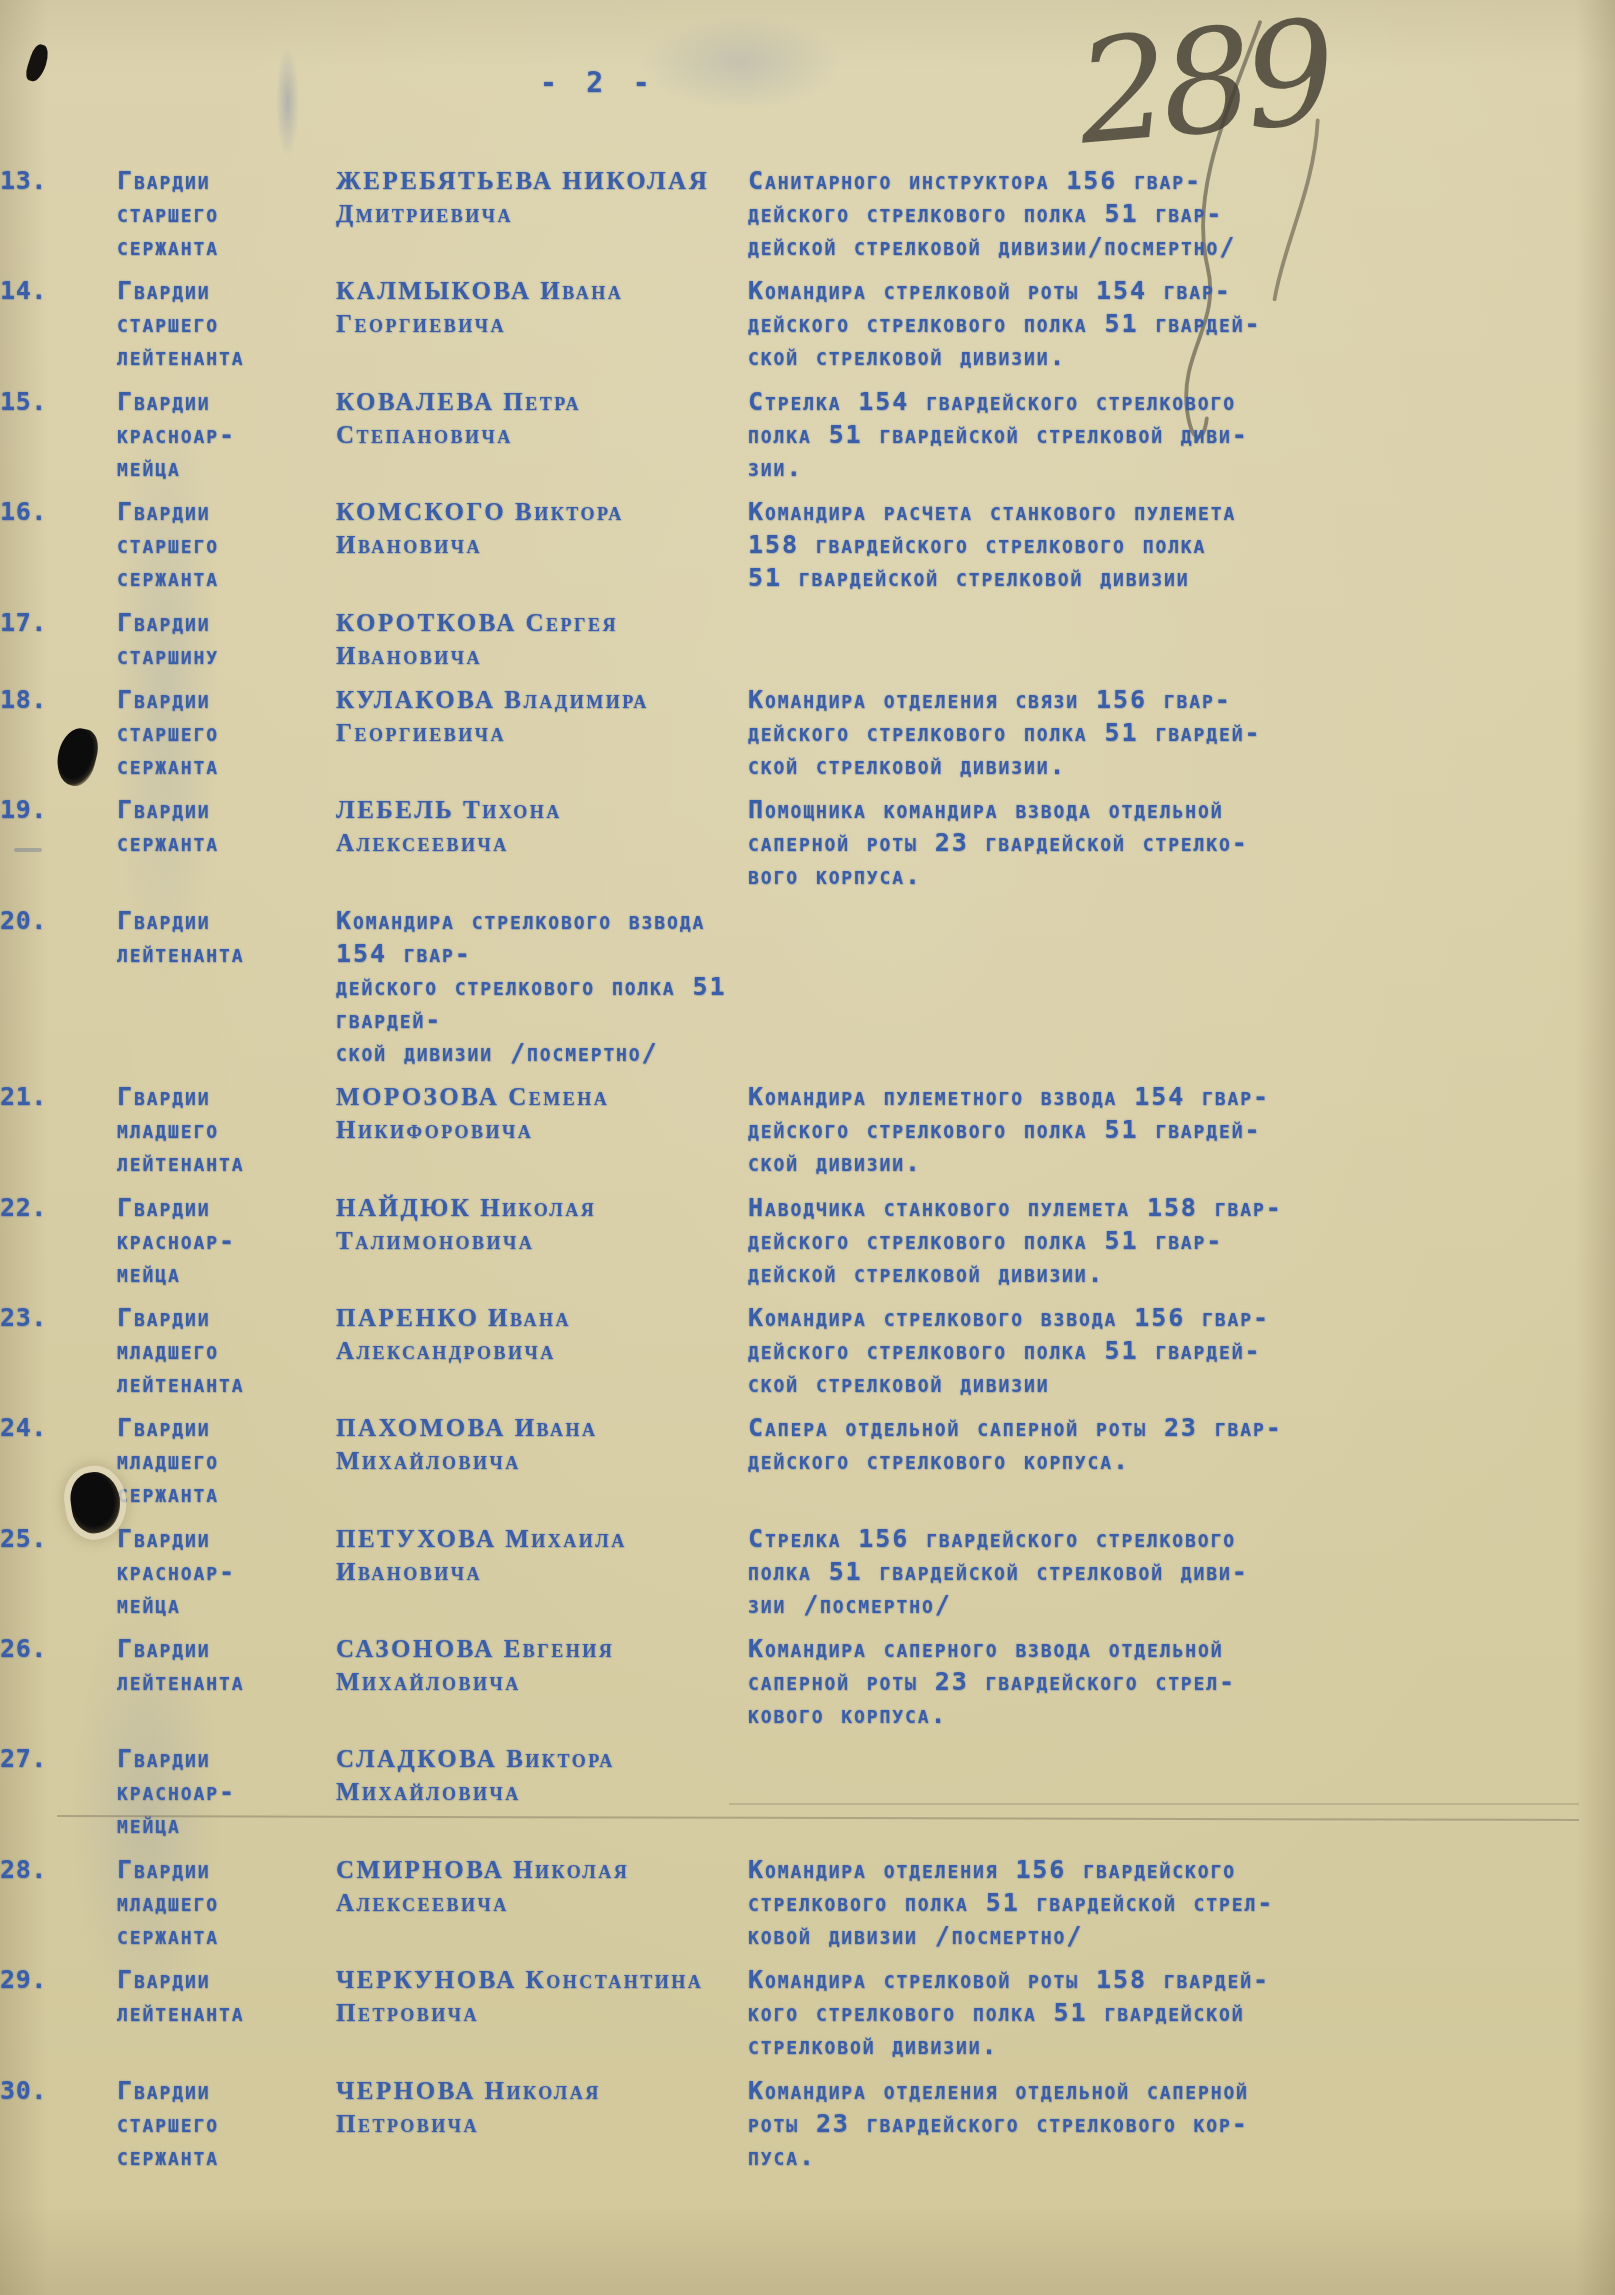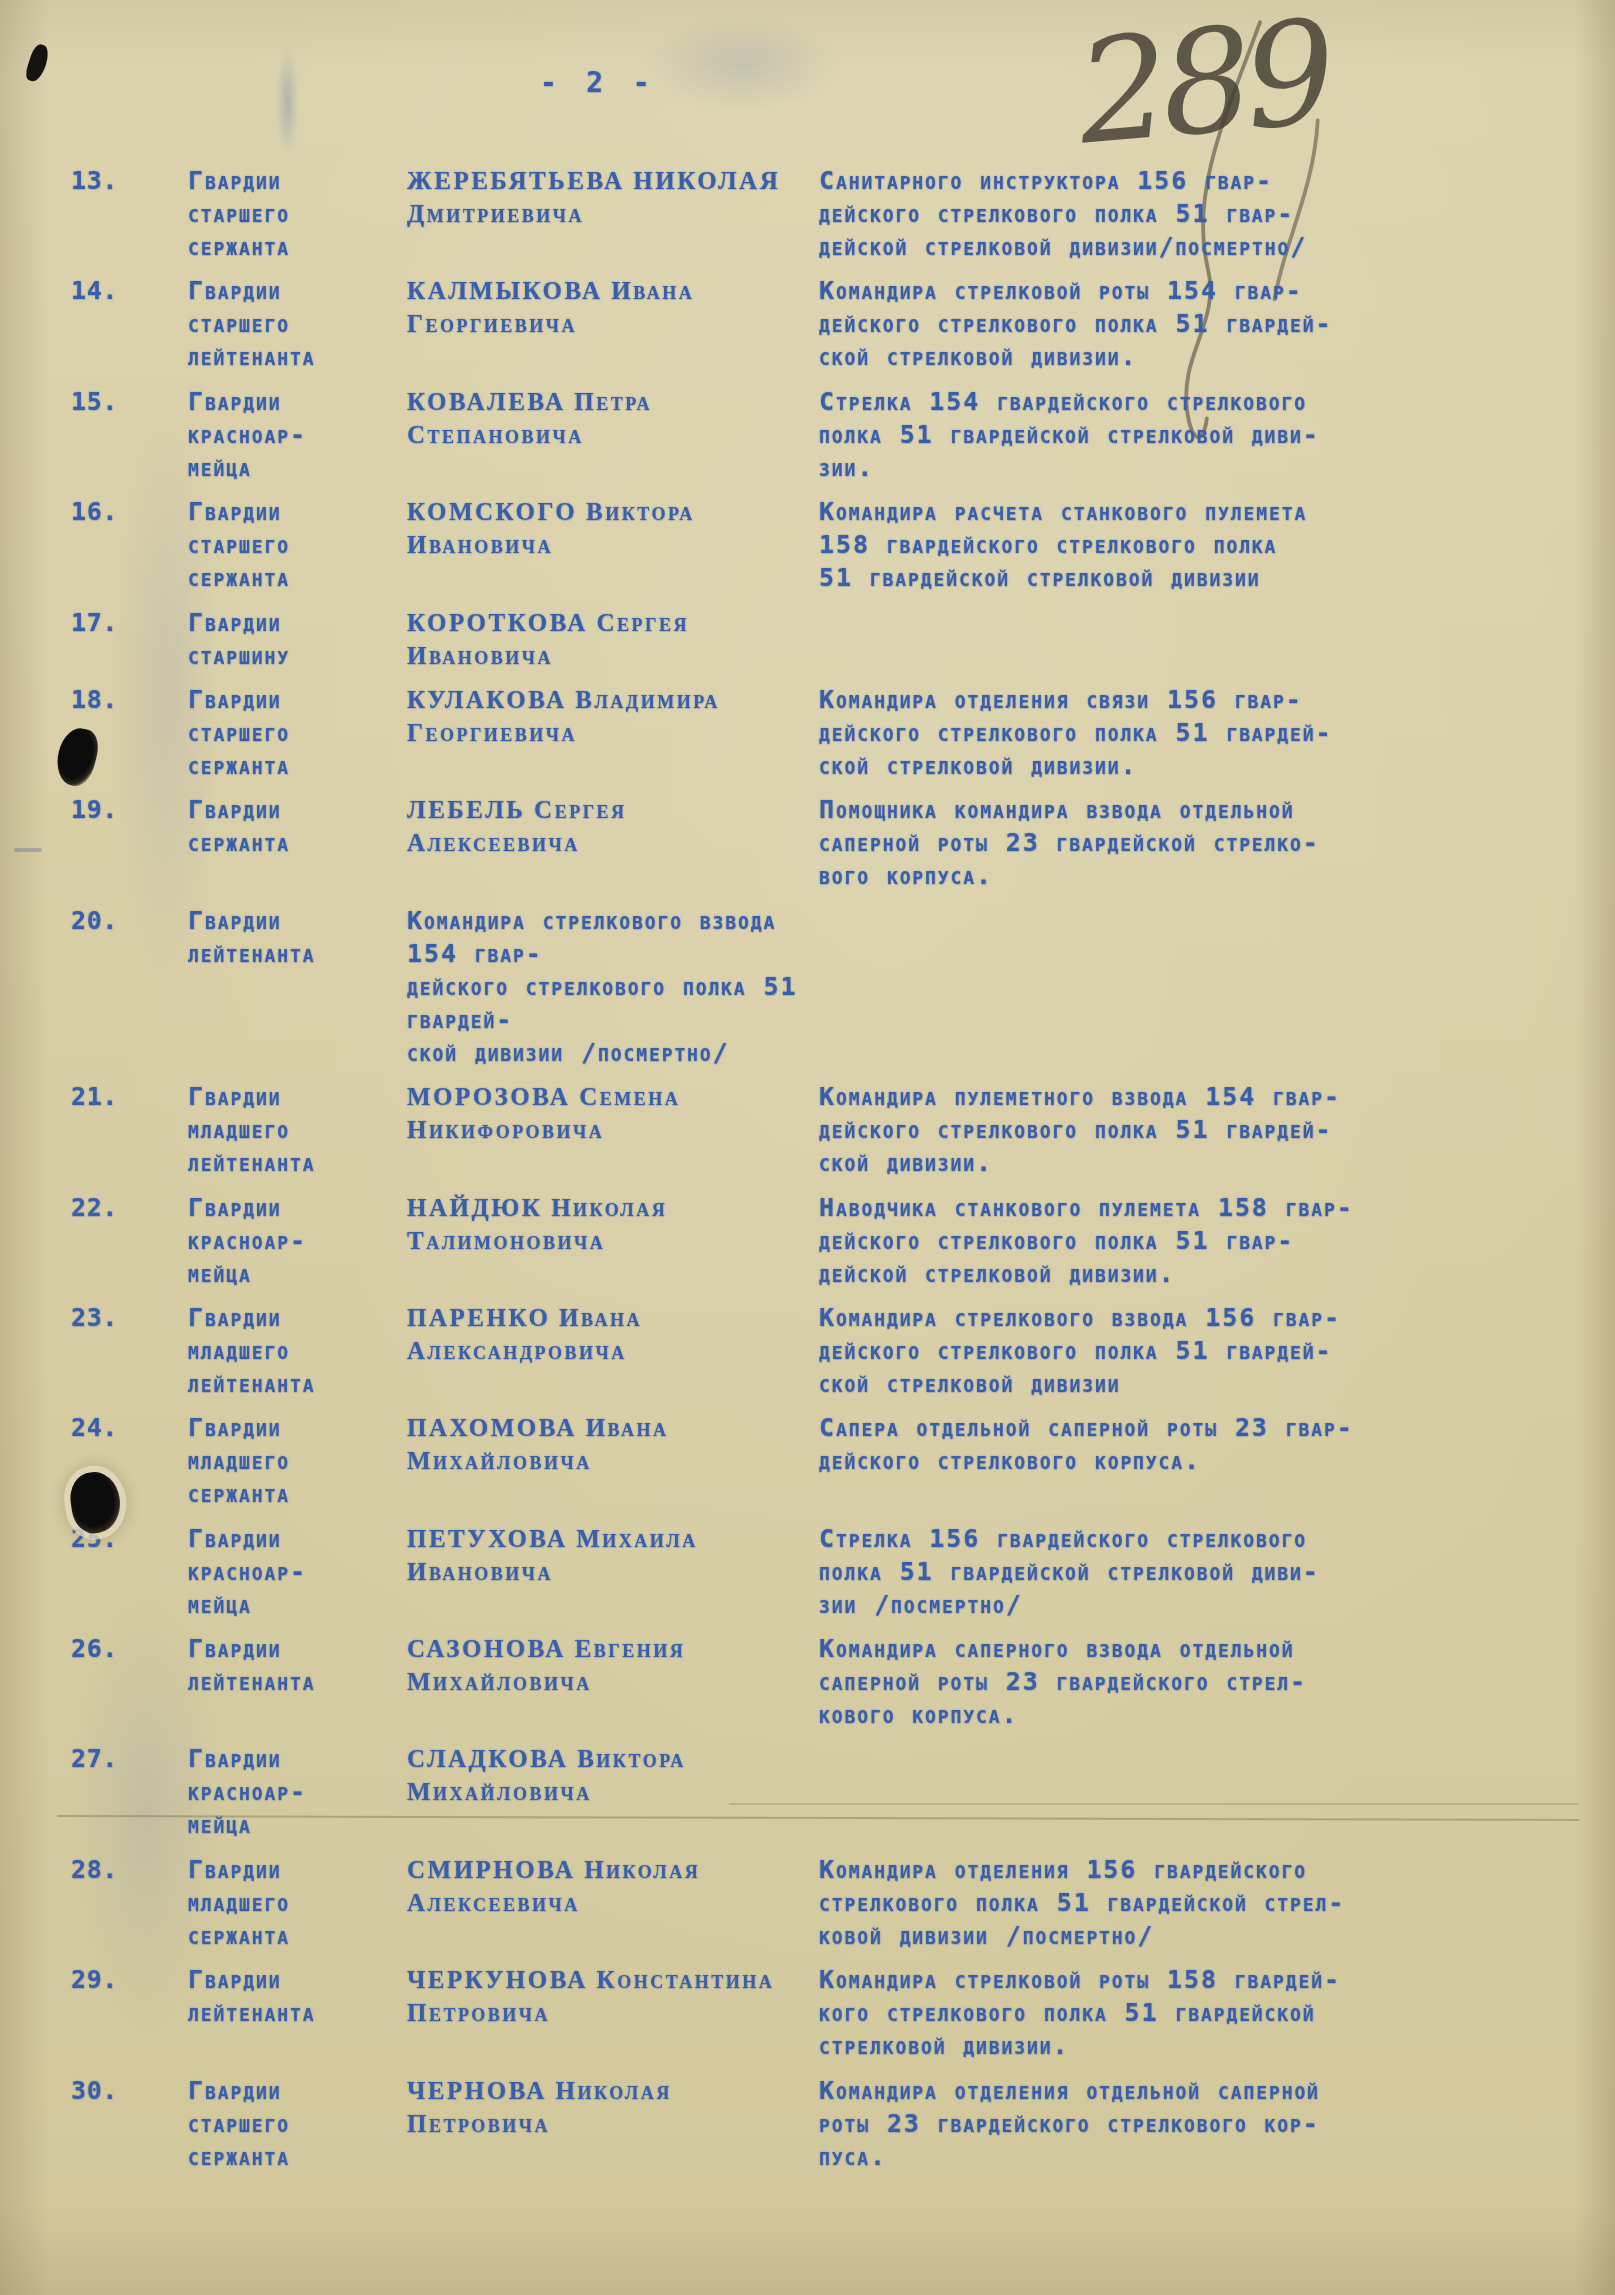--- a/index.html
+++ b/index.html
@@ -30,21 +30,21 @@
   .handwritten{
     position:absolute;left:1078px;top:11.4px;
     font-family:"DejaVu Serif", serif;
     font-style:italic;font-size:143px;line-height:1;
     color:rgba(58,53,44,0.78);
     transform:rotate(-5deg);
     letter-spacing:-7.6px;
   }
   .list{
     position:absolute;left:0;top:164px;width:1616px;
-    padding-left:71px;box-sizing:border-box;
+    box-sizing:border-box;
   }
   .entry{
     display:grid;
     grid-template-columns:117px 219px 412px 755px;
     margin-bottom:11.4px;
     font-size:25px;line-height:33px;
   }
   .cell{white-space:pre-line;letter-spacing:1.9px;}
   .cell.num{letter-spacing:0.6px;}
   .cell.name{letter-spacing:2.5px;font-family:Liberation Serif, serif;}
@@ -145,21 +145,21 @@
 Георгиевича</div>
       <div class="typed cell desc">Командира отделения связи 156 гвар-
 дейского стрелкового полка 51 гвардей-
 ской стрелковой дивизии.</div>
     </div>
 
     <div class="entry">
       <div class="typed cell num">19.</div>
       <div class="typed cell rank">Гвардии
 сержанта</div>
-      <div class="typed cell name">ЛЕБЕЛЬ Сергея
+      <div class="typed cell name">ЛЕБЕЛЬ Тихона
 Алексеевича</div>
       <div class="typed cell desc">Помощника командира взвода отдельной
 саперной роты 23 гвардейской стрелко-
 вого корпуса.</div>
     </div>
 
     <div class="entry">
       <div class="typed cell num">20.</div>
       <div class="typed cell rank">Гвардии
 лейтенанта</div>

